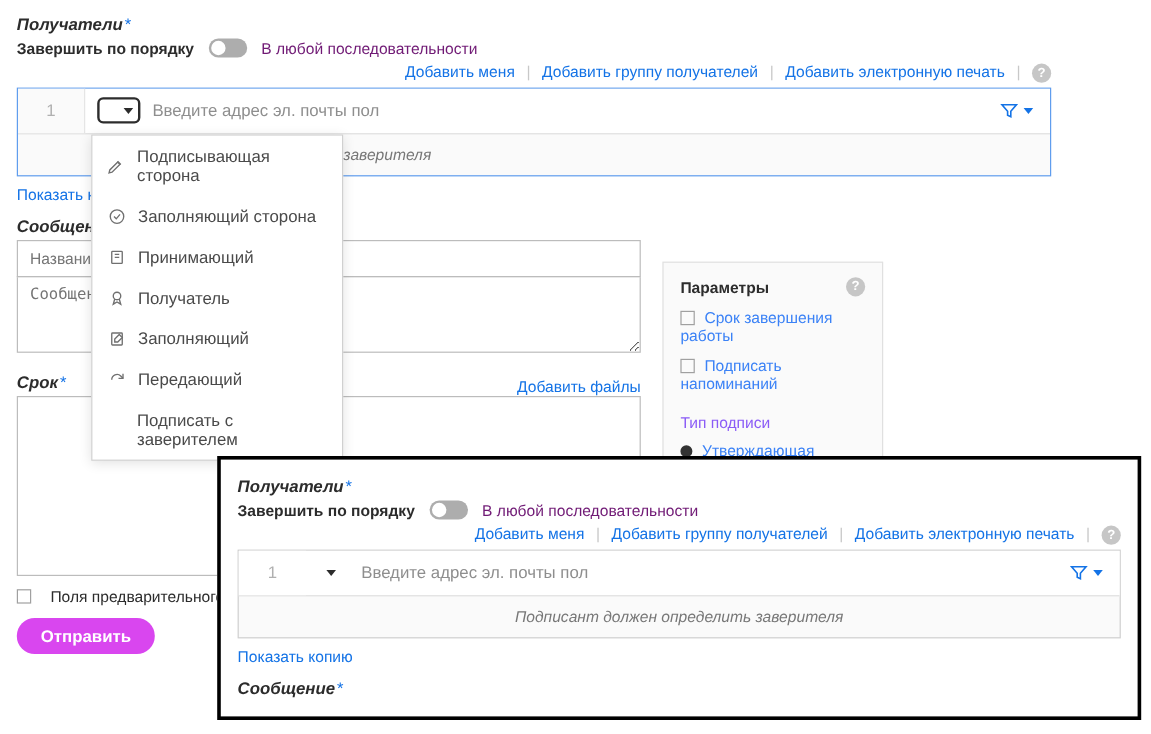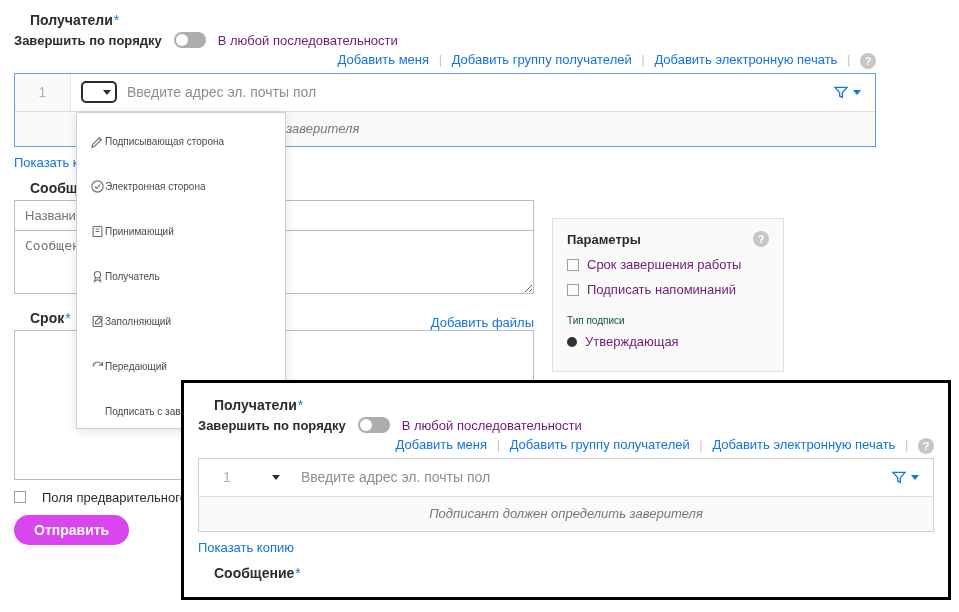--- a/index.html
+++ b/index.html
@@ -6,21 +6,21 @@
   body {
     font-family: -apple-system, BlinkMacSystemFont, "Segoe UI", Arial, sans-serif;
     font-size: 13px;
     color: #2c2c2c;
     background: #fff;
     width: 959px;
     height: 612px;
     position: relative;
     overflow: hidden;
   }
-  .section-title { font-weight: 600; font-size: 14px; margin: 6px 0 4px 16px; }
+  .section-title { font-weight: 600; font-size: 14px; margin: 6px 0 4px 0; font-style: italic; }
   .asterisk { color: #1473e6; font-weight: 400; margin-left: 1px; }
   .row-order { display: flex; align-items: center; gap: 12px; margin-bottom: 4px; text-align: right; }
   .order-label { font-weight: 600; font-size: 13px; }
   .toggle {
     width: 32px; height: 16px; border-radius: 8px; background: #adadad; position: relative; cursor: pointer;
   }
   .toggle::after {
     content: ""; position: absolute; left: 2px; top: 2px; width: 12px; height: 12px; background: #fff; border-radius: 50%;
   }
   .muted { color: #701a75; }
@@ -48,31 +48,31 @@
   .filter-icon { color: #1473e6; margin: 0 4px 0 8px; display:flex; align-items:center; gap:4px; cursor:pointer;}
   .recipient-note { height: 34px; display: flex; align-items: center; font-style: italic; color: #777; padding-left: 56px; }
   .recipient-note2 { padding-left: 90px; }
   .show-copy { margin: 8px 0 10px 0; }
   .text-input, .textarea {
     border: 1px solid #bcbcbc; width: 520px; padding: 7px 10px; font-size: 13px; color: #2c2c2c; background:#fff;
   }
   .textarea { height: 64px; resize: both; display:block;}
   .files-box { border: 1px solid #bcbcbc; height: 150px; width: 520px; }
   .side-params {
-    position: absolute; left: 552px; top: 218px; width: 232px; border: 1px solid #e0e0e0; background: #fafafa; padding: 12px 14px;
+    position: absolute; left: 552px; top: 218px; width: 184px; border: 1px solid #e0e0e0; background: #fafafa; padding: 12px 14px;
   }
   .side-head { display:flex; justify-content:space-between; align-items:center; font-weight:600; margin-bottom:10px;}
   .check-square { display:inline-block; width:12px; height:12px; border:1.5px solid #a0a0a0; margin-right:8px; vertical-align: -2px; cursor:pointer;}
-  .param-item { font-size: 13px; color: #701a75; margin-bottom: 10px; cursor:pointer;}
+  .param-item { font-size: 13px; color: #3b82f6; margin-bottom: 10px; cursor:pointer;}
   .radio-dot { display:inline-block; width:10px; height:10px; border-radius:50%; border:2px solid #333; background:#333; margin-right:8px; vertical-align:-1px;}
   .dropdown-menu {
     position: absolute; left: 76px; top: 112px; width: 210px; background: #fff; border: 1px solid #d0d0d0;
     box-shadow: 0 2px 10px rgba(0,0,0,0.12); z-index: 20;
   }
-  .dd-item { display: flex; align-items: center; padding: 9px 12px; cursor: pointer; font-size: 10px; color:#4a4a4a;margin-top:11px;}
+  .dd-item { display: flex; align-items: center; gap: 10px; padding: 9px 12px; cursor: pointer; font-size: 14px; color:#4a4a4a;}
   .dd-icon { width: 16px; height: 16px; display:flex; align-items:center; justify-content:center; color:#707070;}
   .checkbox-row { display:flex; align-items:center; gap:8px; margin: 10px 0;}
   .send-btn {
     background: #d946ef; color:#fff; border:none; border-radius: 16px; padding: 7px 20px; font-size:14px; font-weight:600; cursor:pointer;
   }
 
   
   .inset {
     position: absolute; left: 181px; top: 380px; width: 770px; height: 220px; border: 3px solid #000; background: #fff; padding: 8px 14px;
     z-index: 30;
@@ -164,21 +164,21 @@
     <span>Параметры</span>
     <span class="help-circle">?</span>
   </div>
   <div class="param-item">
     <span class="check-square"></span><span>Срок завершения работы</span>
   </div>
   <div class="param-item">
     <span class="check-square"></span><span>Подписать напоминаний</span>
   </div>
   <div style="height:8px"></div>
-  <div style="font-size:10px; color:#14532d; margin-bottom:8px;">Тип подписи</div>
+  <div style="font-size:13px; color:#8b5cf6; margin-bottom:8px;">Тип подписи</div>
   <div class="param-item">
     <span class="radio-dot"></span><span>Утверждающая</span>
   </div>
 </div>
 
 <div class="dropdown-menu">
   <div class="dd-item">
     <span class="dd-icon">
         <svg width="15" height="15" viewBox="0 0 24 24" fill="none" stroke="#707070" stroke-width="1.8">
           <path d="M3 21l4-1 11-11-3-3L4 17l-1 4z"></path>
@@ -187,21 +187,21 @@
       </span>
     <span>Подписывающая сторона</span>
   </div>
   <div class="dd-item">
     <span class="dd-icon">
         <svg width="15" height="15" viewBox="0 0 24 24" fill="none" stroke="#707070" stroke-width="1.8">
           <circle cx="12" cy="12" r="9"></circle>
           <path d="M8 12l3 3 5-6"></path>
         </svg>
       </span>
-    <span>Электронная сторона</span>
+    <span>Заполняющий сторона</span>
   </div>
   <div class="dd-item">
     <span class="dd-icon">
         <svg width="15" height="15" viewBox="0 0 24 24" fill="none" stroke="#707070" stroke-width="1.8">
           <rect x="5" y="4" width="14" height="16" rx="1"></rect>
           <path d="M9 8h6M9 12h6"></path>
         </svg>
       </span>
     <span>Принимающий</span>
   </div>

